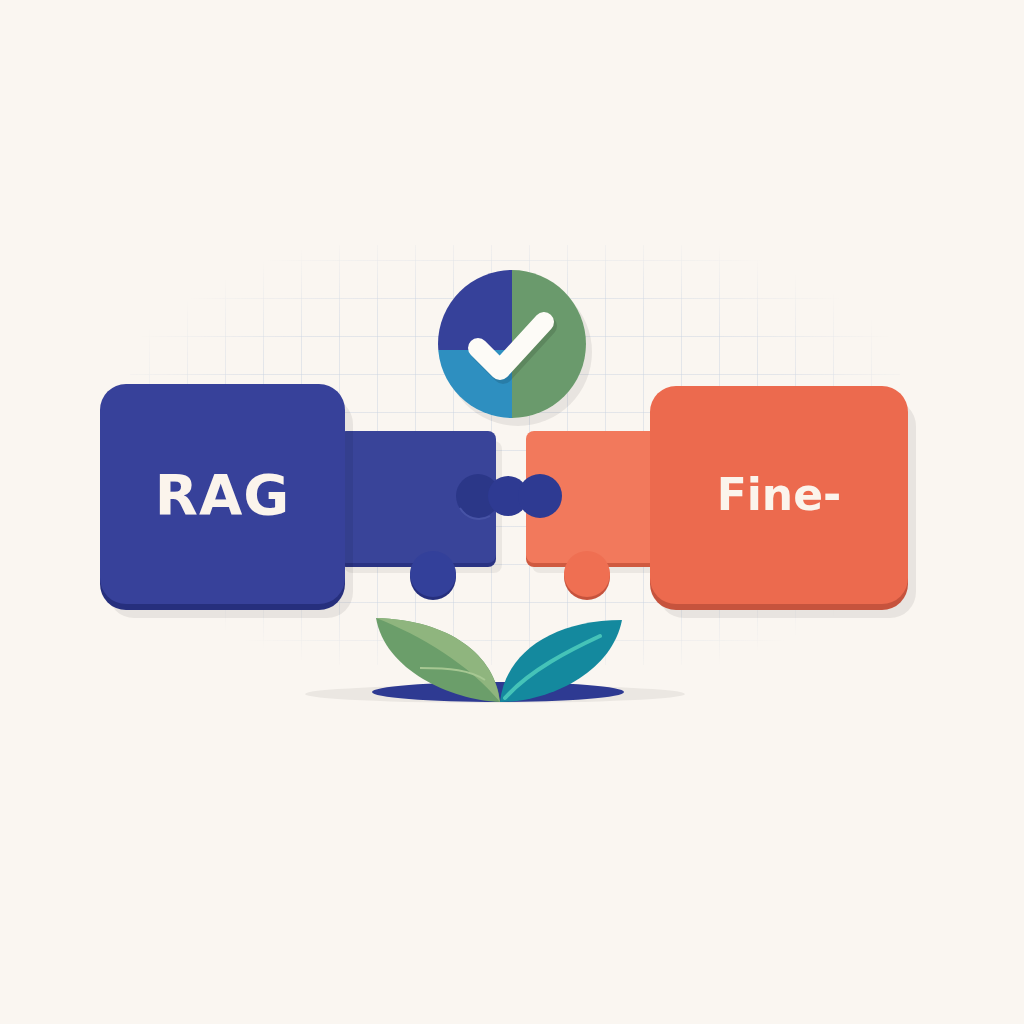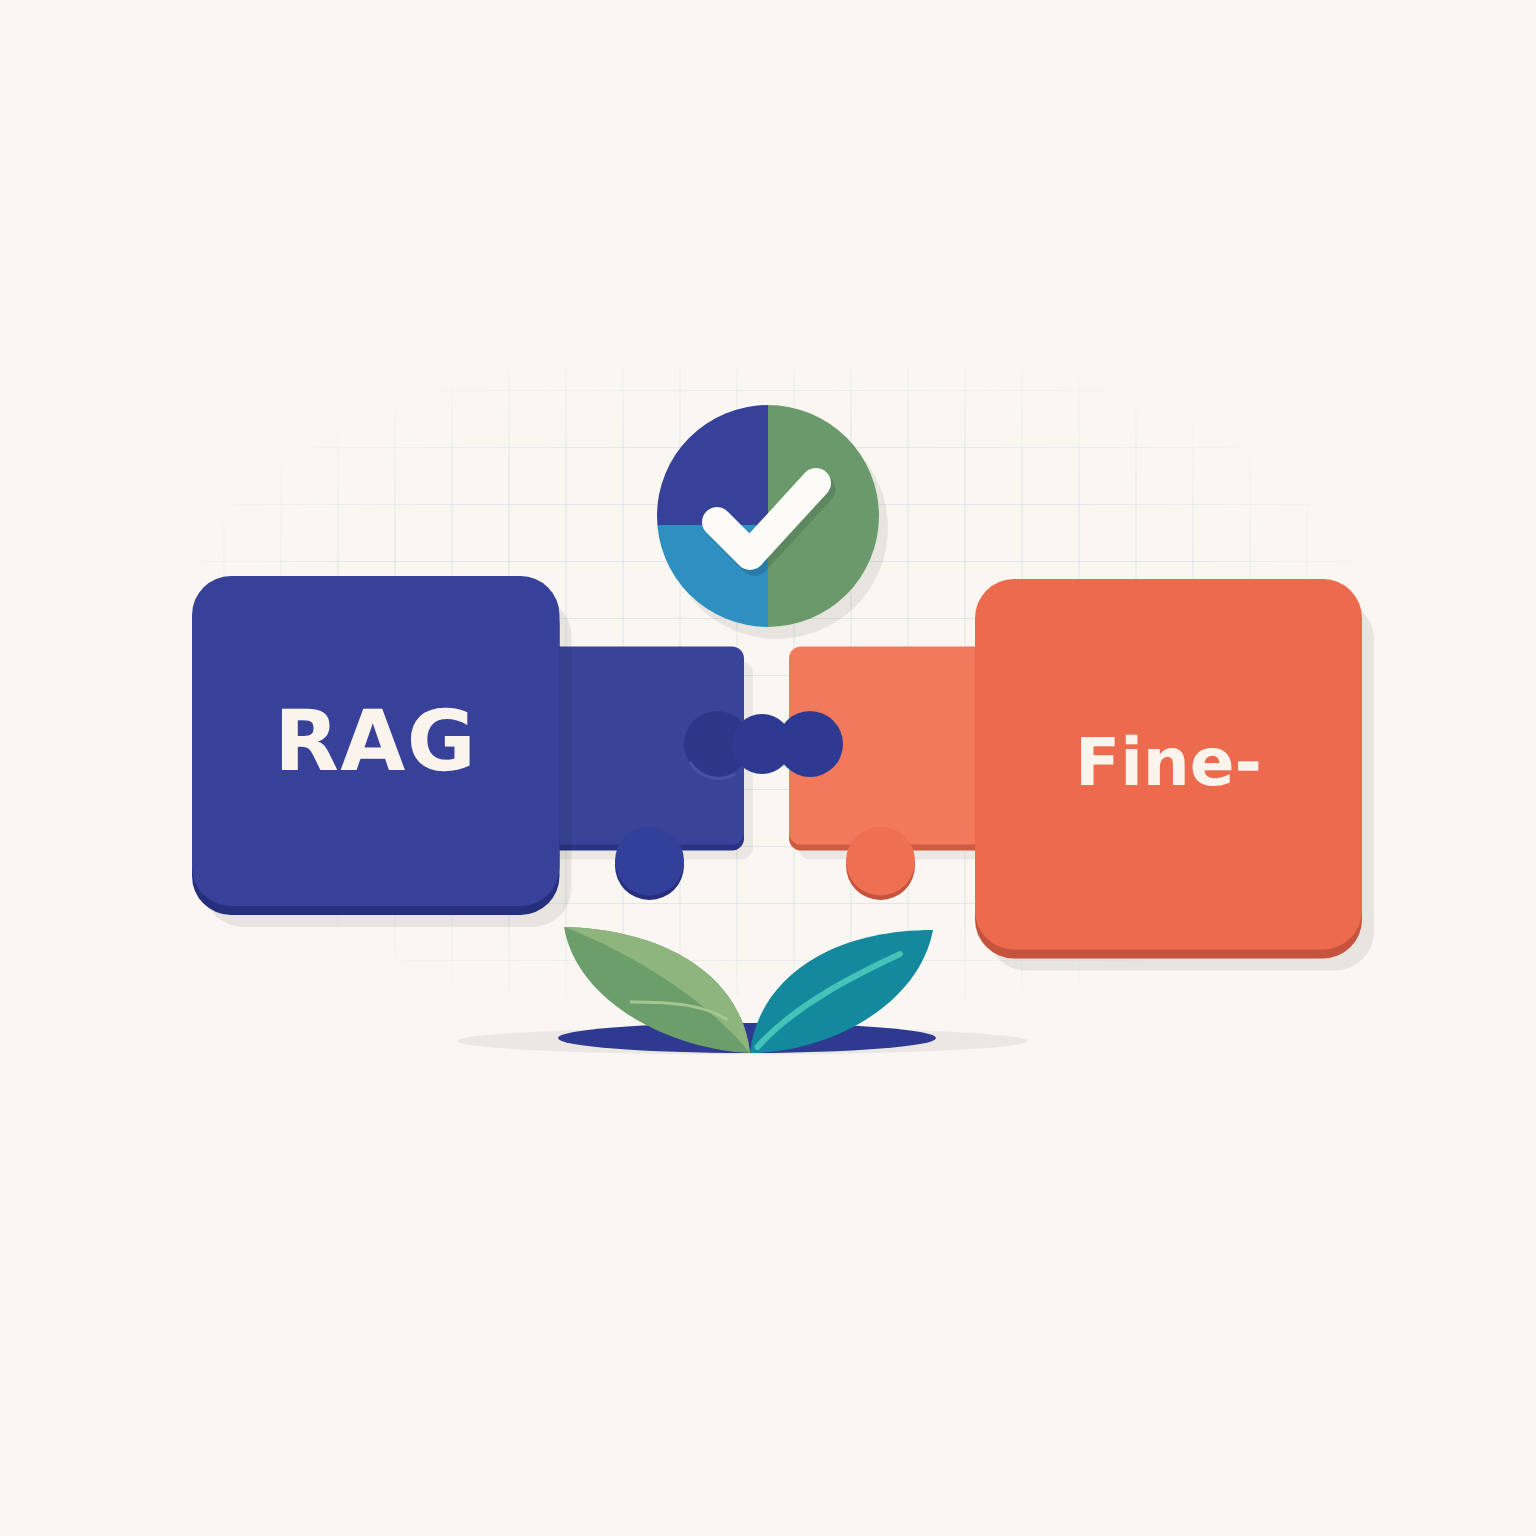--- a/index.html
+++ b/index.html
@@ -20,24 +20,24 @@
   }
   .card {
     position: absolute; border-radius: 26px;
     display: flex; align-items: center; justify-content: center;
     color: #fbf4ec; font-weight: bold; text-align: center;
   }
   .card-rag {
     left: 100px; top: 384px; width: 245px; height: 220px;
     background: #37419a;
     box-shadow: 0 6px 0 #262f7d, 8px 14px 0 rgba(0,0,0,0.07);
-    font-size: 56px; letter-spacing: 1px; margin-left: 28px;
+    font-size: 56px; letter-spacing: 1px;
   }
   .card-ft {
-    left: 650px; top: 386px; width: 258px; height: 247px;
+    left: 650px; top: 386px; width: 258px; height: 218px;
     background: #ec6a4e;
     box-shadow: 0 6px 0 #c6533d, 8px 14px 0 rgba(0,0,0,0.07);
     font-size: 44px; line-height: 1.15;
   }
   .piece {
     position: absolute; border-radius: 8px;
   }
   .piece-blue {
     left: 338px; top: 431px; width: 158px; height: 132px; background: #394499;
     box-shadow: 0 4px 0 #2a3383, 6px 10px 0 rgba(0,0,0,0.06);

